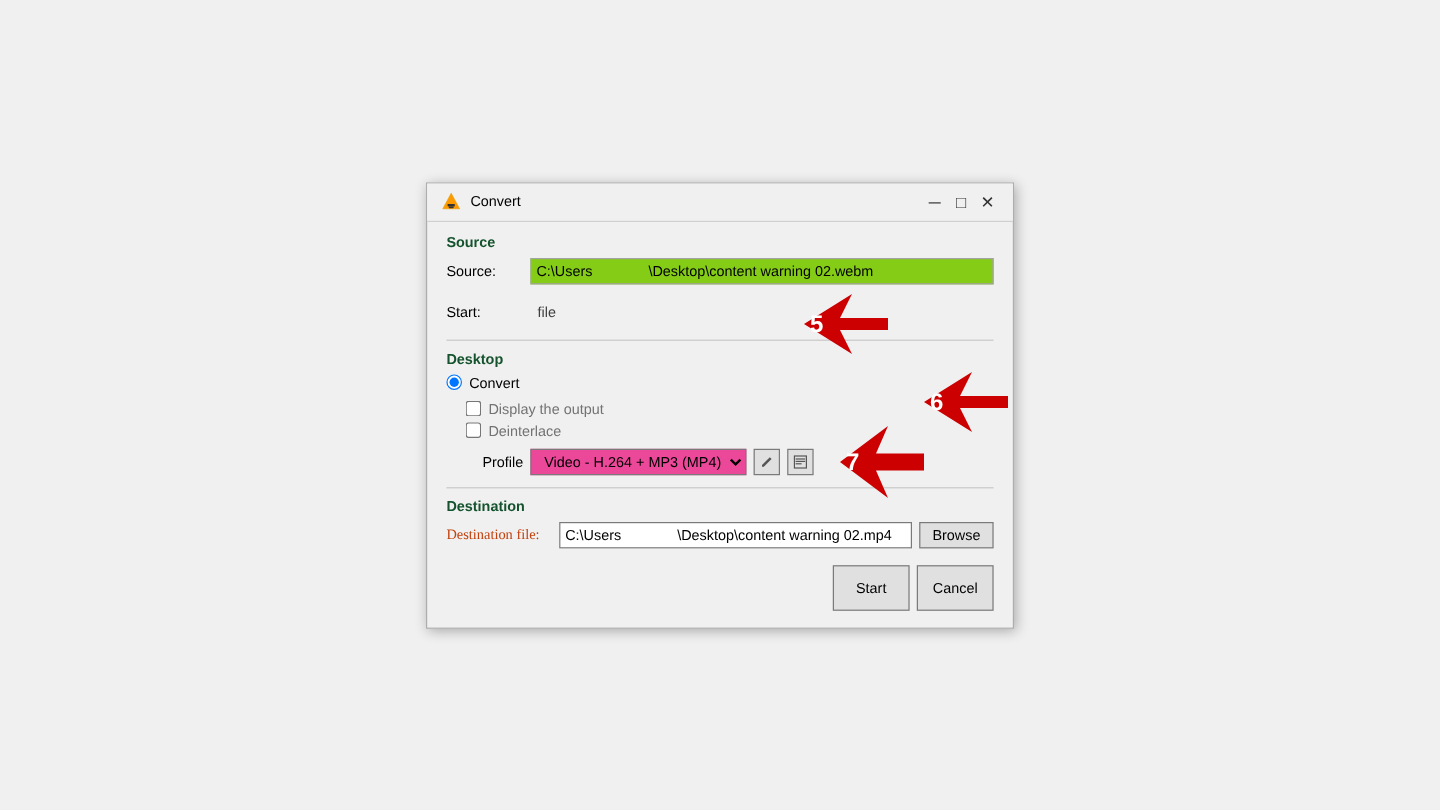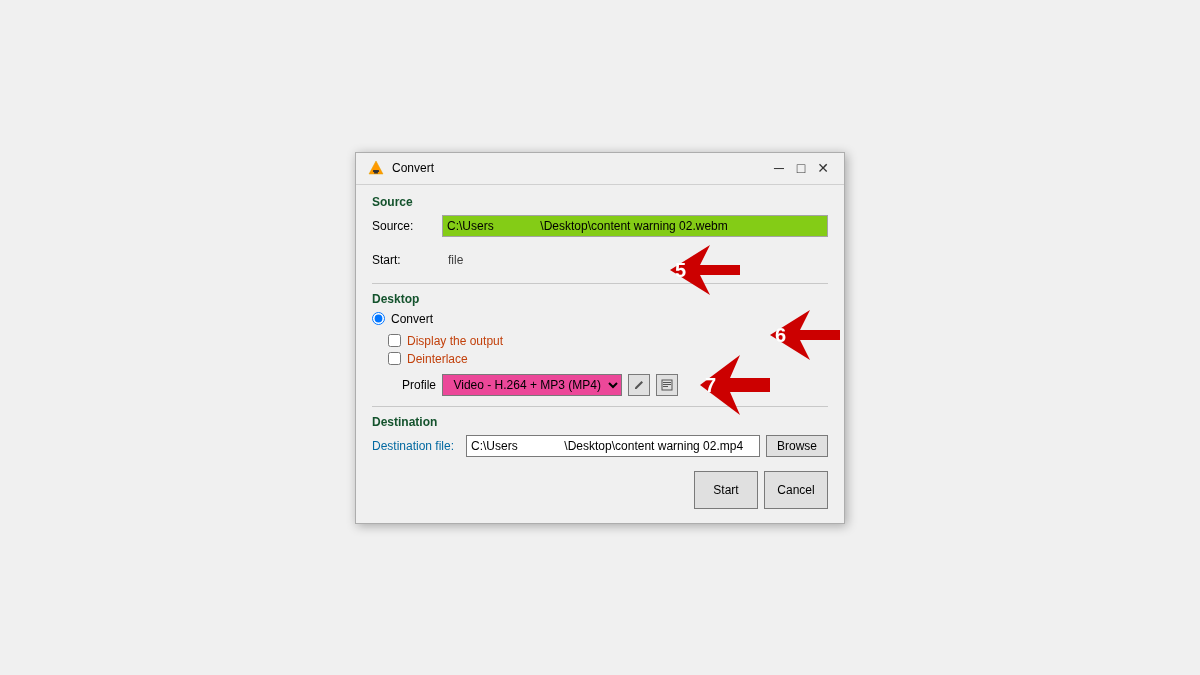--- a/index.html
+++ b/index.html
@@ -145,21 +145,21 @@
       margin-left: 16px;
     }
 
     .checkbox-row input[type="checkbox"] {
       margin: 0;
       cursor: pointer;
     }
 
     .checkbox-label {
       font-size: 12px;
-      color: #c2410c;
+      color: #737373;
       cursor: pointer;
     }
 
     .profile-row {
       display: flex;
       align-items: center;
       gap: 6px;
       margin-left: 16px;
       margin-top: 8px;
       margin-bottom: 8px;
@@ -209,23 +209,24 @@
     }
 
     .dest-row {
       display: flex;
       align-items: center;
       gap: 6px;
     }
 
     .dest-label {
       font-size: 12px;
-      color: #0369a1;
+      color: #c2410c;
       white-space: nowrap;
       min-width: 88px;
+      font-family: Liberation Serif, serif;
     }
 
     .dest-input {
       flex: 1;
       height: 22px;
       border: 1px solid #7a7a7a;
       background: #fff;
       padding: 2px 4px;
       font-size: 12px;
       outline: none;

